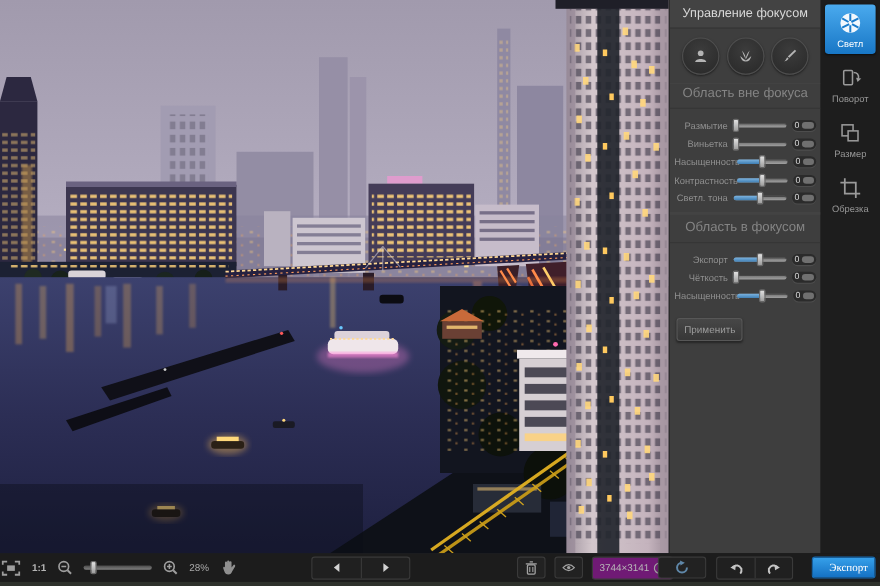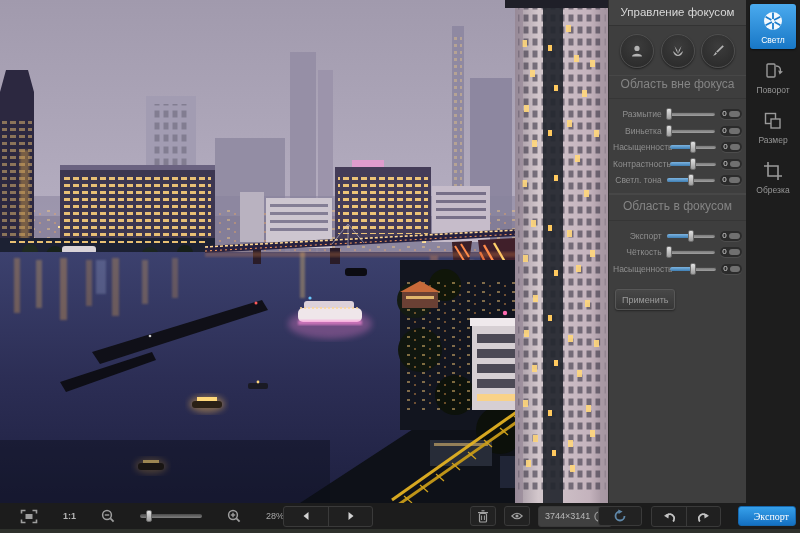--- a/index.html
+++ b/index.html
@@ -47,34 +47,34 @@
   .tab{width:46px;margin:4px auto 5px;padding:6px 0 4px;border-radius:3px;cursor:pointer;
        display:flex;flex-direction:column;align-items:center;gap:3px;}
   .tab .t-label{font-size:8.5px;color:#969696;}
   .tab.active{background:linear-gradient(#4aaaee,#1877c6);box-shadow:0 1px 2px rgba(0,0,0,.6);}
   .tab.active .t-label{color:#fff;}
 
   
   .bottombar{position:absolute;left:0;top:503px;width:800px;height:30px;background:#1c1c1c;
              border-bottom:4px solid #2e312c;box-sizing:border-box;}
   .bb{position:absolute;top:0;height:26px;display:flex;align-items:center;}
-  .bb-left{left:20px;gap:25px;text-align:right;}
+  .bb-left{left:1px;gap:10px;text-align:right;}
   .txt{color:#a8a8a8;font-size:9px;}
   .txt.bold{font-weight:bold;color:#b5b5b5;}
   .zslider{position:relative;width:62px;height:4px;border-radius:2px;
            background:linear-gradient(#4a4a4a,#808080);}
   .zslider .thumb{top:-4px;left:6px;}
   .icon-btn{background:none;border:none;padding:0;cursor:pointer;display:flex;align-items:center;}
   .nav-group{display:flex;border:1px solid #3a3a3a;border-radius:3px;overflow:hidden;background:#202020;}
   .nav-btn{width:44px;height:19px;background:none;border:none;cursor:pointer;
            display:flex;align-items:center;justify-content:center;}
   .nav-btn + .nav-btn{border-left:1px solid #3a3a3a;}
   .sq-btn{height:20px;background:#222;border:1px solid #3a3a3a;border-radius:3px;cursor:pointer;
           display:flex;align-items:center;justify-content:center;}
-  .dims-box{height:19px;padding:0 6px;border:1px solid #3a3a3a;border-radius:3px;background:#404040;
+  .dims-box{height:19px;padding:0 6px;border:1px solid #3a3a3a;border-radius:3px;background:#701a75;
             display:flex;align-items:center;gap:4px;}
   .dims-box span{color:#b8b8b8;font-size:9px;}
   .export-btn{width:58px;height:20px;border:1px solid #1668ae;border-radius:3px;cursor:pointer;
               background:linear-gradient(#36a0ea,#1470c2);color:#fff;font-size:10px;font-family:Liberation Serif, serif;text-align:right;}
 </style>
 </head>
 <body>
 
 <div class="app">
 

